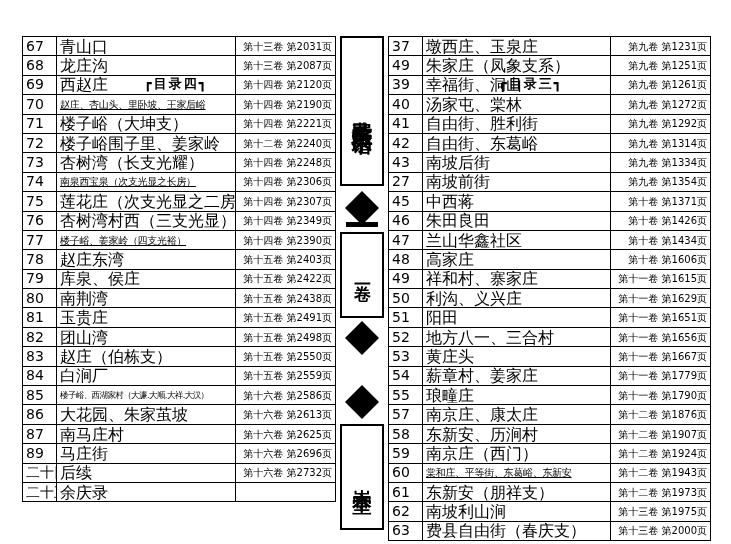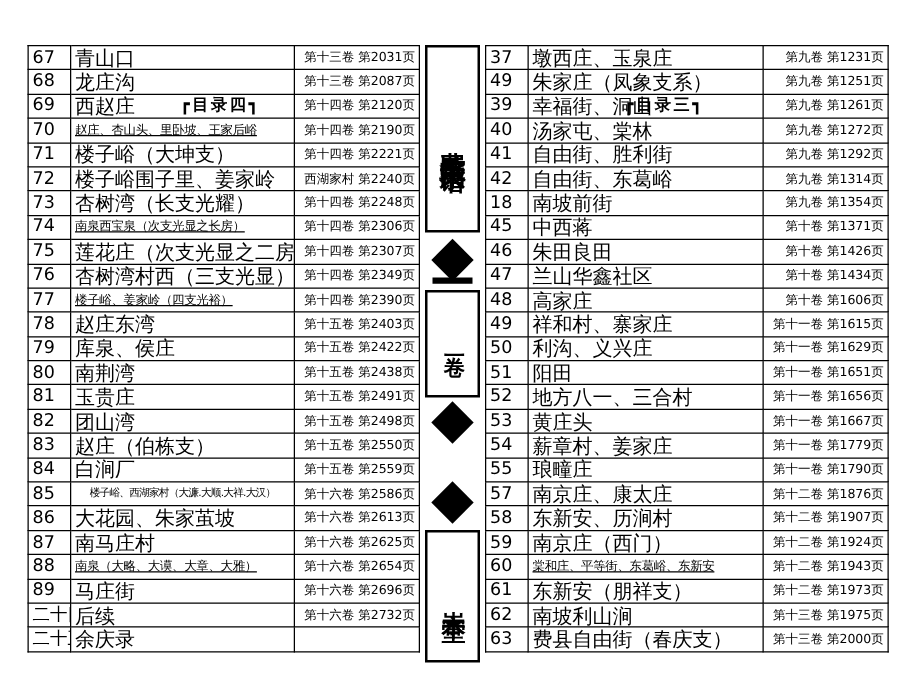--- a/index.html
+++ b/index.html
@@ -84,21 +84,21 @@
   #tbl-left col.name { width: 179px; }
   #tbl-left col.ref  { width: 100px; }
 
   
   #tbl-right { left: 388px; top: 36px; width: 322px; }
   #tbl-right col.num  { width: 34px; }
   #tbl-right col.name { width: 188px; }
   #tbl-right col.ref  { width: 100px; }
 
   .small-name { font-size: 10px; letter-spacing: -0.3px; text-decoration: underline; }
-  .tiny-name  { font-size: 8.5px; letter-spacing: -0.6px; text-align: center; }
+  .tiny-name  { font-size: 8.5px; letter-spacing: -0.6px; }
 
   
   .spine {
     position: absolute;
     left: 340px;
     top: 36px;
     width: 44px;
     height: 494px;
   }
   .spine-box {
@@ -202,21 +202,21 @@
           <td class="c-ref">第十四卷 第2190页</td>
         </tr>
         <tr>
           <td class="c-num">71</td>
           <td class="c-name">楼子峪（大坤支）</td>
           <td class="c-ref">第十四卷 第2221页</td>
         </tr>
         <tr>
           <td class="c-num">72</td>
           <td class="c-name">楼子峪围子里、姜家岭</td>
-          <td class="c-ref">西湖家村 第2240页</td>
+          <td class="c-ref">第十二卷 第2240页</td>
         </tr>
         <tr>
           <td class="c-num">73</td>
           <td class="c-name">杏树湾（长支光耀）</td>
           <td class="c-ref">第十四卷 第2248页</td>
         </tr>
         <tr>
           <td class="c-num">74</td>
           <td class="c-name small-name">南泉西宝泉（次支光显之长房）</td>
           <td class="c-ref">第十四卷 第2306页</td>
@@ -278,25 +278,20 @@
         </tr>
         <tr>
           <td class="c-num">86</td>
           <td class="c-name">大花园、朱家茧坡</td>
           <td class="c-ref">第十六卷 第2613页</td>
         </tr>
         <tr>
           <td class="c-num">87</td>
           <td class="c-name">南马庄村</td>
           <td class="c-ref">第十六卷 第2625页</td>
-        </tr>
-        <tr>
-          <td class="c-num">88</td>
-          <td class="c-name small-name">南泉（大略、大谟、大章、大雅）</td>
-          <td class="c-ref">第十六卷 第2654页</td>
         </tr>
         <tr>
           <td class="c-num">89</td>
           <td class="c-name">马庄街</td>
           <td class="c-ref">第十六卷 第2696页</td>
         </tr>
         <tr>
           <td class="c-num">二十四</td>
           <td class="c-name">后续</td>
           <td class="c-ref">第十六卷 第2732页</td>
@@ -356,21 +351,26 @@
           <td class="c-num">41</td>
           <td class="c-name">自由街、胜利街</td>
           <td class="c-ref">第九卷 第1292页</td>
         </tr>
         <tr>
           <td class="c-num">42</td>
           <td class="c-name">自由街、东葛峪</td>
           <td class="c-ref">第九卷 第1314页</td>
         </tr>
         <tr>
-          <td class="c-num">18</td>
+          <td class="c-num">43</td>
+          <td class="c-name">南坡后街</td>
+          <td class="c-ref">第九卷 第1334页</td>
+        </tr>
+        <tr>
+          <td class="c-num">27</td>
           <td class="c-name">南坡前街</td>
           <td class="c-ref">第九卷 第1354页</td>
         </tr>
         <tr>
           <td class="c-num">45</td>
           <td class="c-name">中西蒋</td>
           <td class="c-ref">第十卷 第1371页</td>
         </tr>
         <tr>
           <td class="c-num">46</td>

